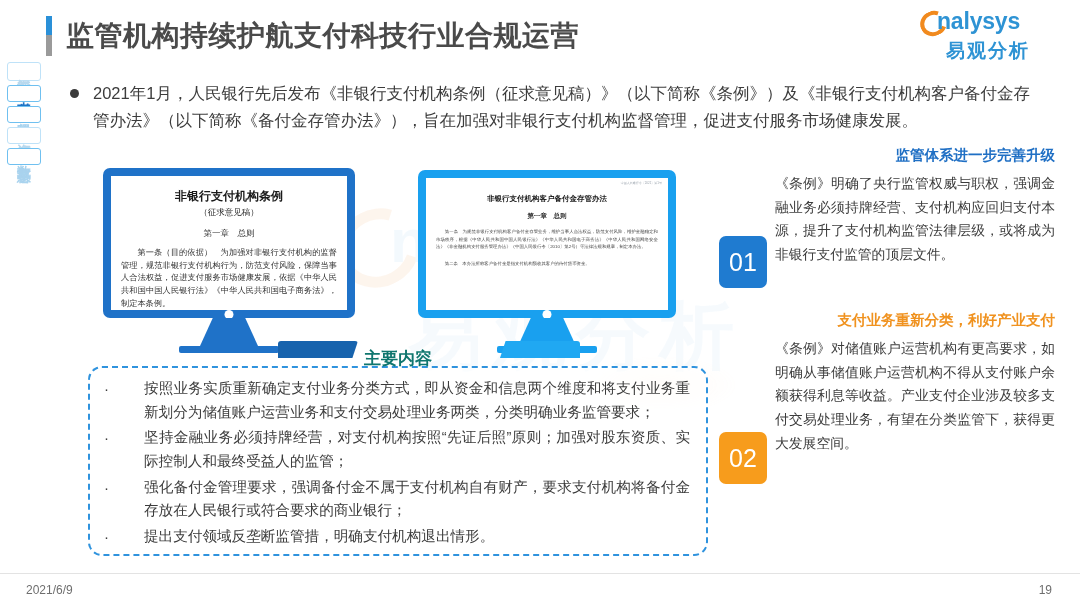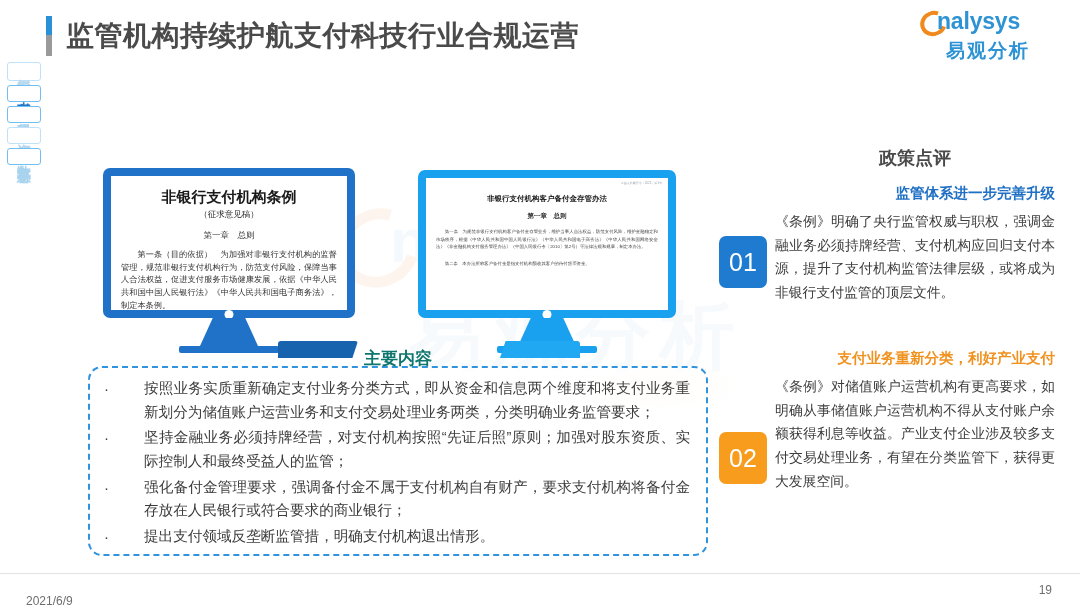--- a/index.html
+++ b/index.html
@@ -241,21 +241,21 @@
     color: #333;
     text-align: justify;
   }
   .doc-stamp {
     position: absolute;
     right: 6px; top: 3px;
     color: #9aa3ad;
     font-size: 3px;
   }
   
-  #doc-regulation .doc-title { font-size: 15px; }
+  #doc-regulation .doc-title { font-size: 12px; }
   #doc-regulation .doc-sub   { font-size: 8.5px; margin-bottom: 9px; }
   #doc-regulation .doc-chapter { font-size: 8.5px; margin-bottom: 7px; }
   #doc-regulation .doc-body  { font-size: 8.2px; line-height: 1.55; text-indent: 2em; }
   
   #doc-custody .doc-title { font-size: 7.5px; margin-top: 8px; }
   #doc-custody .doc-chapter { font-size: 6.5px; margin: 8px 0 7px 0; font-weight:700; }
   #doc-custody .doc-body  { font-size: 4.4px; line-height: 1.75; text-indent: 2em; color:#444; }
   #doc-custody .doc-body2 { font-size: 4.4px; line-height: 1.75; text-indent: 2em; color:#444; margin-top: 9px;}
 
   
@@ -365,21 +365,21 @@
   #badge-02 { left: 719px; top: 432px; background: #f79c1c; }
 
   
   .footer {
     position: absolute;
     left: 0; bottom: 0;
     width: 1080px; height: 34px;
     border-top: 1px solid #e3e3e3;
     z-index: 5;
   }
-  .f-date  { position: absolute; left: 26px;  top: 20px;  font-size: 12px; color: #6e6e6e; }
+  .f-date  { position: absolute; left: 26px;  top: 9px;  font-size: 12px; color: #6e6e6e; }
   .f-center{ position: absolute; left: 0; right: 0; top: 9px; text-align: center; font-size: 12px; color: #6e6e6e; }
   .f-page  { position: absolute; right: 28px; top: 9px;  font-size: 12px; color: #6e6e6e; }
 </style>
 </head>
 <body>
 
 <div class="slide">
 
   <div class="watermark">
     <div class="wm-swoosh"></div>
@@ -412,20 +412,24 @@
       <span>保险科技</span>
     </div>
     <div class="side-tab">
       <span>资管科技</span>
     </div>
     <div class="side-tab semi">
       <span>数字普惠</span>
     </div>
   </div>
 
+  <div class="lead">
+    <div class="lead-dot"></div>
+    <div class="lead-text">2021年1月，人民银行先后发布《非银行支付机构条例（征求意见稿）》（以下简称《条例》）及《非银行支付机构客户备付金存管办法》（以下简称《备付金存管办法》），旨在加强对非银行支付机构监督管理，促进支付服务市场健康发展。</div>
+  </div>
 
   <div class="monitor" id="monitor-regulation">
     <div class="mon-body">
       <div class="mon-screen" id="doc-regulation">
         <div class="doc-title">非银行支付机构条例</div>
         <div class="doc-sub">（征求意见稿）</div>
         <div class="doc-chapter">第一章　总则</div>
         <div class="doc-body">第一条（目的依据）　为加强对非银行支付机构的监督管理，规范非银行支付机构行为，防范支付风险，保障当事人合法权益，促进支付服务市场健康发展，依据《中华人民共和国中国人民银行法》《中华人民共和国电子商务法》，制定本条例。</div>
       </div>
       <div class="mon-dot"></div>
@@ -471,21 +475,20 @@
     <div class="cb-item">
       <div class="cb-dot">·</div>
       <div class="cb-text">提出支付领域反垄断监管措，明确支付机构退出情形。</div>
     </div>
   </div>
 
   <div class="badge" id="badge-01">01</div>
   <div class="badge" id="badge-02">02</div>
 
   <div class="right-panel">
-    <div class="rp-title">政策点评</div>
 
     <div>
       <div class="rp-heading blue">监管体系进一步完善升级</div>
       <div class="rp-body">《条例》明确了央行监管权威与职权，强调金融业务必须持牌经营、支付机构应回归支付本源，提升了支付机构监管法律层级，或将成为非银行支付监管的顶层文件。</div>
     </div>
 
     <div class="rp-block2">
       <div class="rp-heading orange">支付业务重新分类，利好产业支付</div>
       <div class="rp-body">《条例》对储值账户运营机构有更高要求，如明确从事储值账户运营机构不得从支付账户余额获得利息等收益。产业支付企业涉及较多支付交易处理业务，有望在分类监管下，获得更大发展空间。</div>
     </div>

